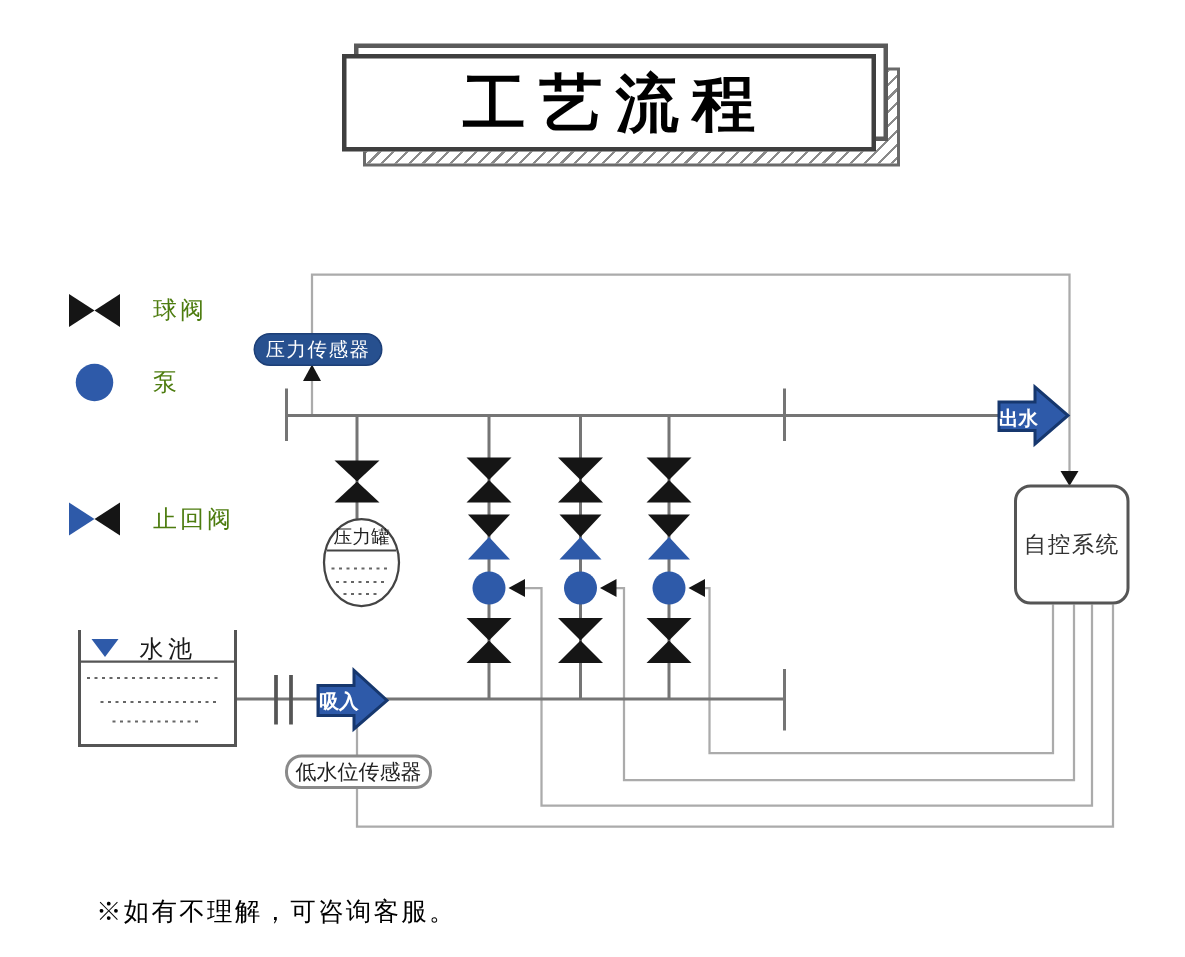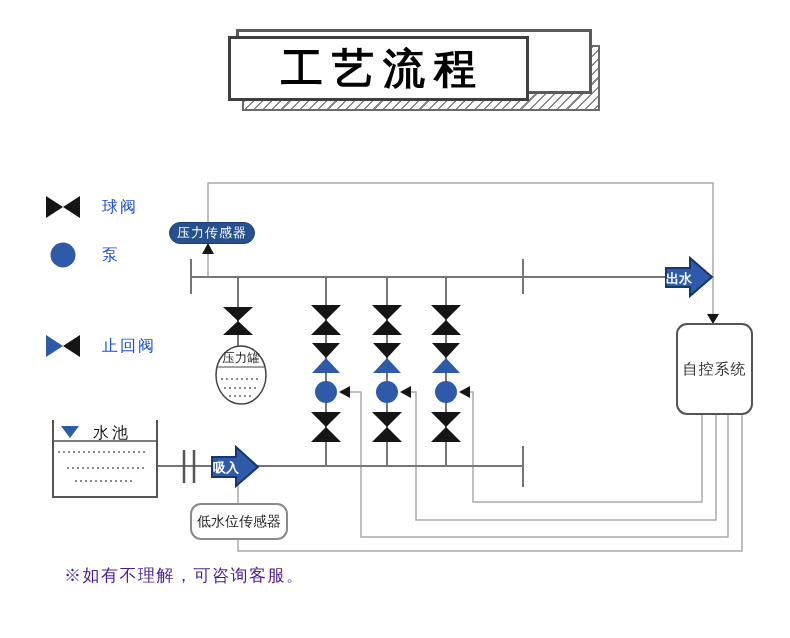--- a/index.html
+++ b/index.html
@@ -11,53 +11,53 @@
     position:absolute; left:242px; top:45px; width:358px; height:66px;
     border:2px solid #6a6a6a;
     background:repeating-linear-gradient(135deg,#ffffff 0 5px,#8a8a8a 5px 6.5px);
     z-index:1;
   }
   .title-back {
     position:absolute; left:236px; top:29px; width:356px; height:65px;
     border:3px solid #5a5a5a; background:#ffffff; z-index:2;
   }
   .title-main {
-    position:absolute; left:228px; top:36px; width:301px; height:65px;
+    position:absolute; left:228px; top:36px; width:356px; height:65px;
     border:3px solid #3f3f3f; background:#ffffff; z-index:3;
     display:flex; align-items:center; justify-content:center;
     font-size:42px; font-weight:bold; color:#000;
     letter-spacing:9px; padding-left:9px;
   }
 
   
   .legend-row { position:absolute; display:flex; align-items:center; }
-  .legend-label { position:absolute; left:57px; font-size:16px; color:#1d4ed8; letter-spacing:2px; white-space:nowrap; }
+  .legend-label { position:absolute; left:57px; font-size:16px; color:#4d7c0f; letter-spacing:2px; white-space:nowrap; }
 
   
   .box-label {
     position:absolute; display:flex; align-items:center; justify-content:center;
     background:#ffffff; color:#222; white-space:nowrap;border-radius:11px;
   }
   .pressure-sensor-box {
     left:169px; top:222px; width:86px; height:22px;
     background:#27508F; border:1px solid #1d3f77;
     color:#ffffff; font-size:13px; letter-spacing:1px; z-index:5;
   }
   .control-system-box {
-    left:676px; top:323px; width:77px; height:92px;
+    left:676px; top:323px; width:77px; height:80px;
     border:2px solid #555; font-size:15px; color:#333; letter-spacing:1px; z-index:5;
   }
   .low-level-box {
-    left:190px; top:503px; width:98px; height:37px;
+    left:190px; top:503px; width:98px; height:23px;
     border:2px solid #8a8a8a; font-size:14px; color:#222; z-index:5;
   }
 
   .note {
-    position:absolute; left:64px; top:564px;
-    font-size:17px; color:#4c1d95; letter-spacing:1.5px; white-space:nowrap;
+    position:absolute; left:64px; top:596px;
+    font-size:17px; color:#000000; letter-spacing:1.5px; white-space:nowrap;
   }
 
   svg.diagram { position:absolute; left:0; top:0; z-index:4; }
   svg text { font-family:"Liberation Sans", sans-serif; }
 </style>
 </head>
 <body>
 
 <div class="canvas">
 

